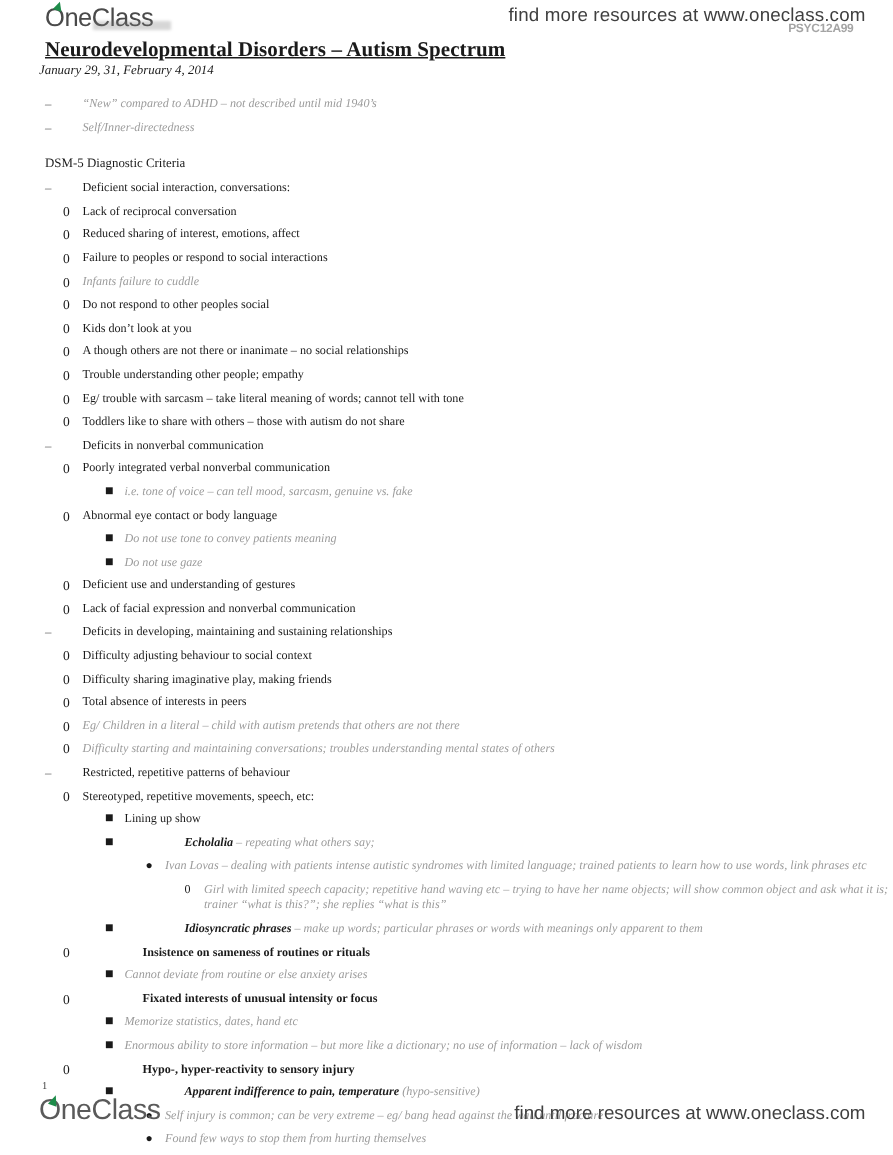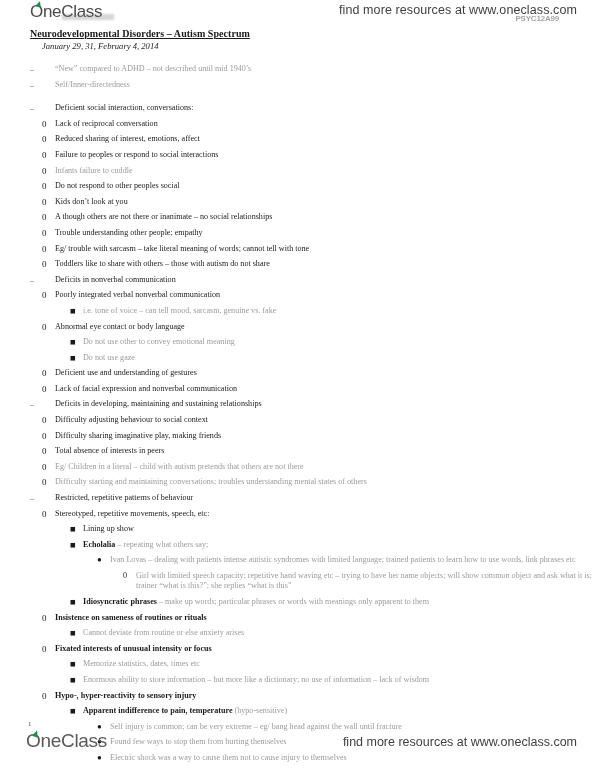--- a/index.html
+++ b/index.html
@@ -57,47 +57,47 @@
     right: 18px;
     top: 3px;
     font-family: "Liberation Sans", "DejaVu Sans", sans-serif;
     font-size: 12.5px;
     color: #3f3f3f;
     letter-spacing: 0.1px;
     white-space: nowrap;
   }
   .header-watermark {
     position: absolute;
-    right: 36px;
+    right: 26px;
     top: 14px;
     font-family: "Liberation Sans", "DejaVu Sans", sans-serif;
     font-size: 8px;
     font-weight: bold;
     letter-spacing: -0.2px;
     color: rgba(90,90,90,0.55);
     white-space: nowrap;
   }
 
   
   .doc-body {
     position: absolute;
     left: 0; top: 26px;
     width: 595px;
   }
   .doc-title {
     margin: 0 0 0 30px;
     padding-top: 2px;
-    font-size: 10px;
+    font-size: 14px;
     font-weight: bold;
     text-decoration: underline;
     letter-spacing: 0.05px;
     line-height: 12px;
   }
   .doc-subtitle {
-    margin: 0 0 0 42px;
+    margin: 0 0 0 26px;
     font-size: 8.6px;
     font-style: italic;
     line-height: 12px;
   }
 
   .spacer-lg { height: 12px; }
   .spacer-md { height: 8px; }
 
   
   .row {
@@ -137,23 +137,23 @@
 
   .sec-title {
     margin-left: 30px;
     font-size: 8.6px;
     font-weight: normal;
     line-height: 11px;
     margin-bottom: 6px;
   }
 
   
-  .faded { color: #9b9b9b; }
+  .faded { color: #9b9b9b; font-style: italic; }
   .faded2 { color: #8d8d8d; }
-  .b { font-weight: bold; color: #1a1a1a; }
+  .b { font-weight: bold; color: #1a1a1a; margin-left: 40px; }
 
   
   .page-footer {
     position: absolute;
     left: 0; right: 0;
     bottom: 0;
     height: 46px;
   }
   .footer-pagenum {
     position: absolute;
@@ -218,20 +218,21 @@
         <span class="txt faded">“New” compared to ADHD – not described until mid 1940’s</span>
       </div>
       <div class="row head-row">
         <span class="dash-mark">–</span>
         <span class="txt faded">Self/Inner-directedness</span>
       </div>
     </div>
 
   <div class="spacer-md"></div>
 
+  <div class="sec-title">DSM-5 Diagnostic Criteria</div>
 
   <div id="criteria-list">
       <div class="row head-row">
         <span class="dash-mark">–</span>
         <span class="txt">Deficient social interaction, conversations:</span>
       </div>
       <div class="row lvl1">
         <span class="bullet">0</span>
         <span class="txt">Lack of reciprocal conversation</span>
       </div>
@@ -282,21 +283,21 @@
       <div class="row lvl2">
         <span class="bullet">■</span>
         <span class="txt faded">i.e. tone of voice – can tell mood, sarcasm, genuine vs. fake</span>
       </div>
       <div class="row lvl1">
         <span class="bullet">0</span>
         <span class="txt">Abnormal eye contact or body language</span>
       </div>
       <div class="row lvl2">
         <span class="bullet">■</span>
-        <span class="txt faded">Do not use other to convey emotional meaning</span>
+        <span class="txt faded">Do not use tone to convey patients meaning</span>
       </div>
       <div class="row lvl2">
         <span class="bullet">■</span>
         <span class="txt faded">Do not use gaze</span>
       </div>
       <div class="row lvl1">
         <span class="bullet">0</span>
         <span class="txt">Deficient use and understanding of gestures</span>
       </div>
       <div class="row lvl1">
@@ -362,21 +363,21 @@
       <div class="row lvl2">
         <span class="bullet">■</span>
         <span class="txt faded">Cannot deviate from routine or else anxiety arises</span>
       </div>
       <div class="row lvl1">
         <span class="bullet">0</span>
         <span class="txt"><span class="b">Fixated interests of unusual intensity or focus</span><span></span></span>
       </div>
       <div class="row lvl2">
         <span class="bullet">■</span>
-        <span class="txt faded">Memorize statistics, dates, times etc</span>
+        <span class="txt faded">Memorize statistics, dates, hand etc</span>
       </div>
       <div class="row lvl2">
         <span class="bullet">■</span>
         <span class="txt faded">Enormous ability to store information – but more like a dictionary; no use of information – lack of wisdom</span>
       </div>
       <div class="row lvl1">
         <span class="bullet">0</span>
         <span class="txt"><span class="b">Hypo-, hyper-reactivity to sensory injury</span><span></span></span>
       </div>
       <div class="row lvl2">

